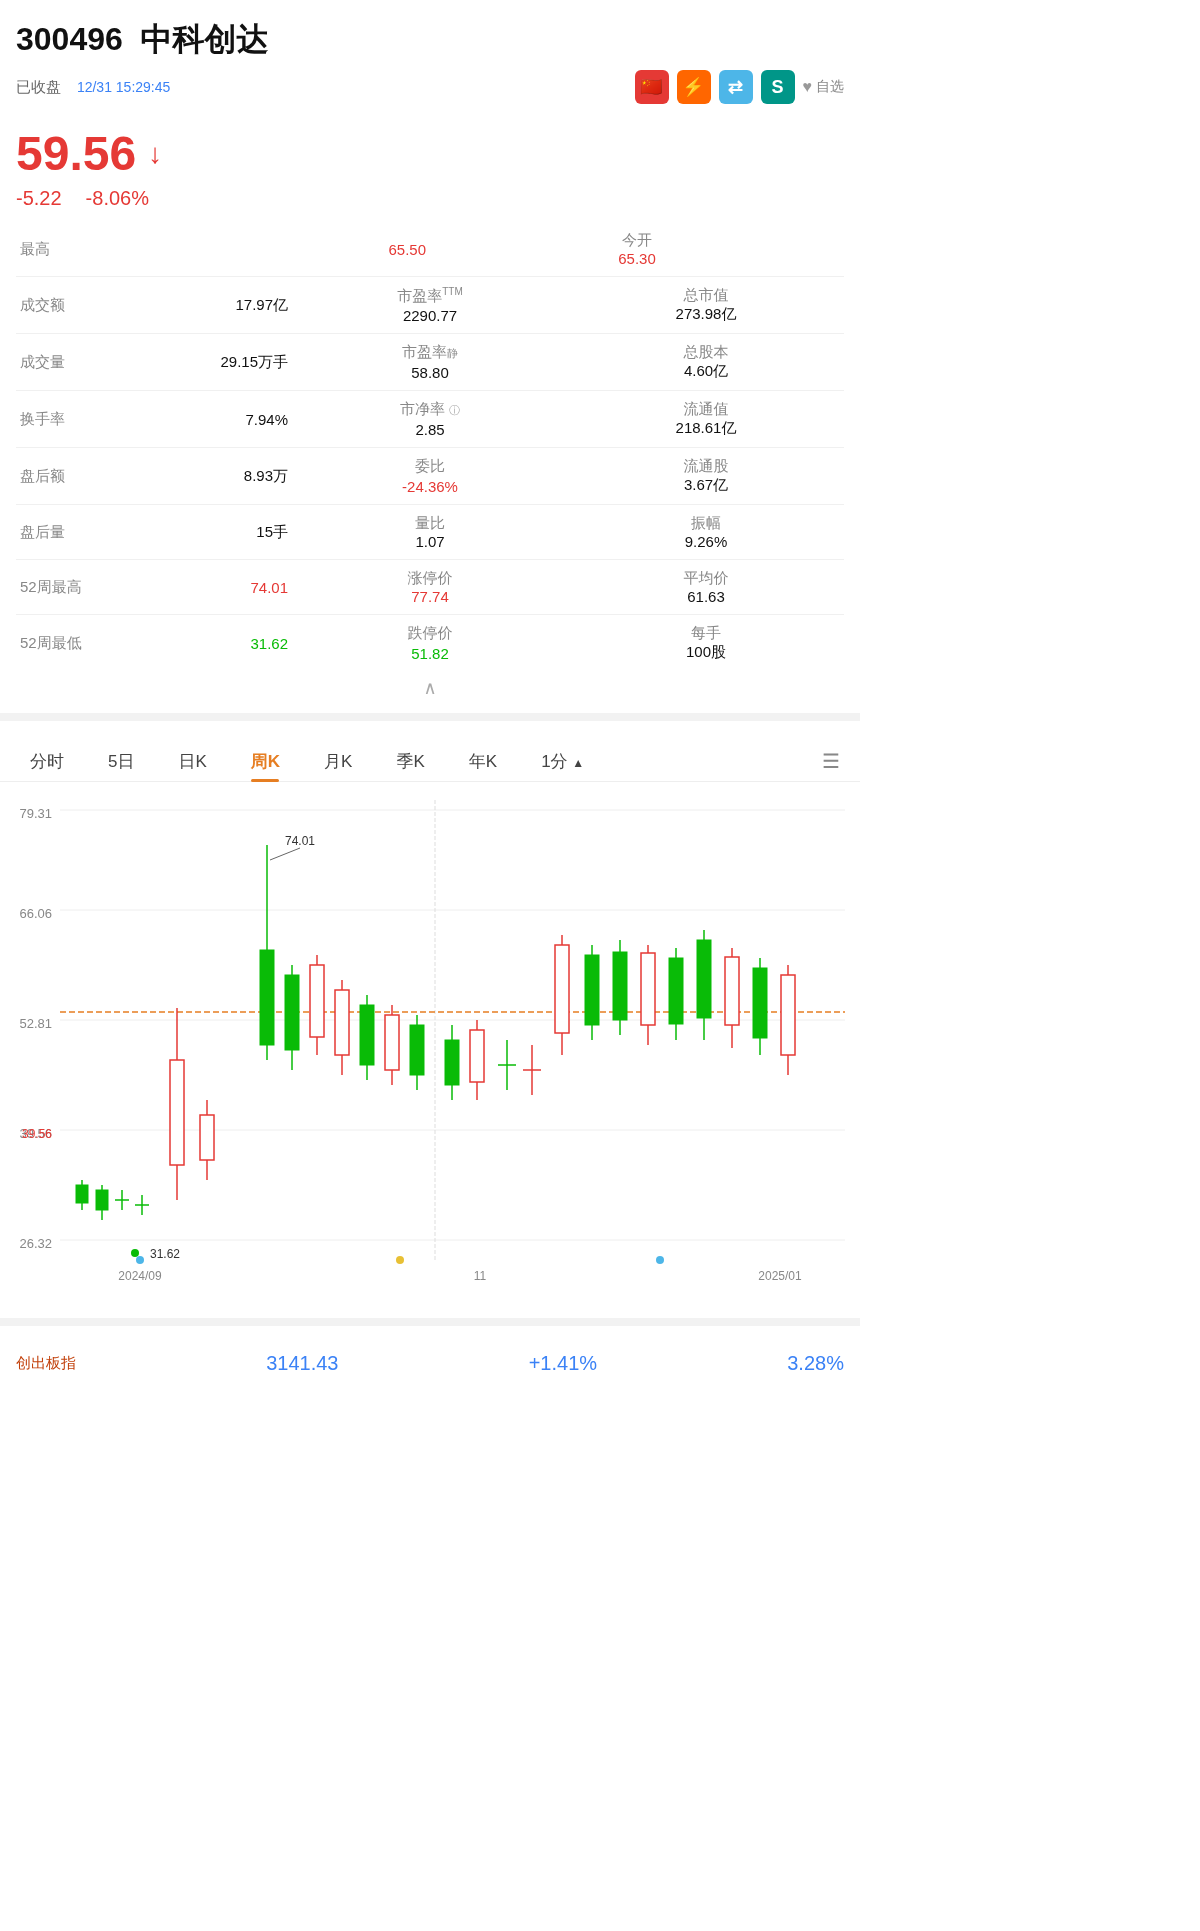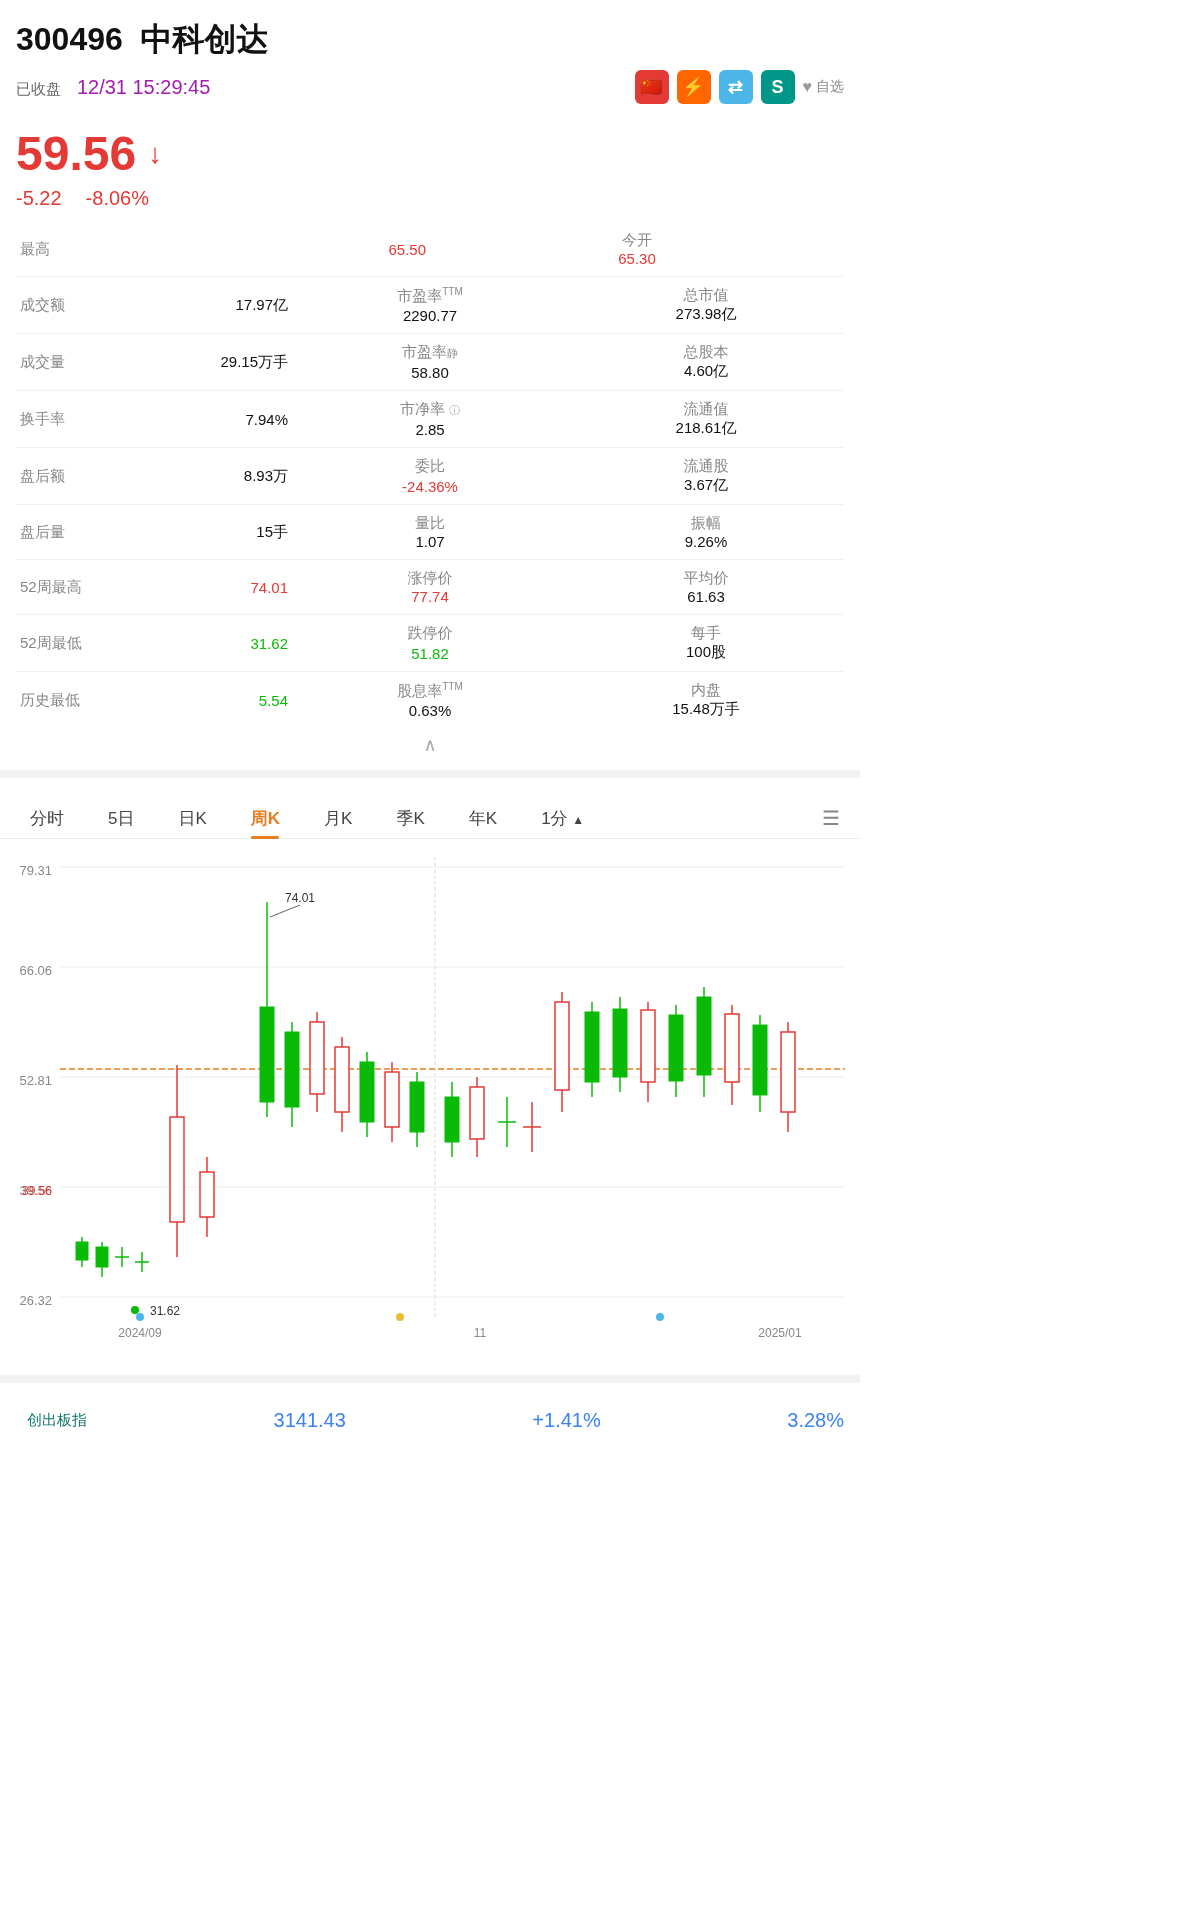--- a/index.html
+++ b/index.html
@@ -171,22 +171,21 @@
       background: #fff;
     }
     .bottom-row {
       display: flex;
       justify-content: space-between;
       align-items: center;
       padding: 6px 0;
     }
     .bottom-label {
       font-size: 15px;
-      color: #0f766e;
-      margin-left: 11px;
+      color: #c2410c;
     }
     .bottom-value {
       font-size: 20px;
       color: #3b82f6;
     }
 
     .collapse-btn {
       text-align: center;
       padding: 6px;
       color: #aaa;
@@ -197,21 +196,21 @@
 <body>
 
 <div class="header">
   <div class="stock-title">
     <span>300496</span>&nbsp;
     <span>中科创达</span>
   </div>
   <div class="stock-status-row">
     <div>
       <span style="color:#666;font-size:15px;margin-right:12px;">已收盘</span>
-      <span style="color:#a21caf;font-size:20px;">12/31 15:29:45</span>
+      <span style="color:#3b82f6;font-size:14px;">12/31 15:29:45</span>
     </div>
     <div class="header-icons">
       <div class="icon-circle icon-red">
         <span style="font-size:18px;">🇨🇳</span>
       </div>
       <div class="icon-circle icon-orange">
         <span style="font-size:18px;">⚡</span>
       </div>
       <div class="icon-circle icon-blue-light">
         <span style="font-size:18px; color:#fff; font-weight:bold;">⇄</span>
@@ -351,34 +350,20 @@
       <span class="data-label">跌停价</span>
       <span class="data-value green">51.82</span>
     </div>
     <div class="data-col">
       <span class="data-label">每手</span>
       <span class="data-value">100股</span>
     </div>
   </div>
 
 
-  <div class="data-row">
-    <div class="data-col">
-      <span class="data-label">历史最低</span>
-      <span class="data-value green">5.54</span>
-    </div>
-    <div class="data-col">
-      <span class="data-label">股息率<sup style="font-size:10px;">TTM</sup></span>
-      <span class="data-value">0.63%</span>
-    </div>
-    <div class="data-col">
-      <span class="data-label">内盘</span>
-      <span class="data-value">15.48万手</span>
-    </div>
-  </div>
 
 </div>
 
 <div class="collapse-btn">
   <span>∧</span>
 </div>
 
 <div class="divider"></div>
 
 <div class="chart-tabs">

